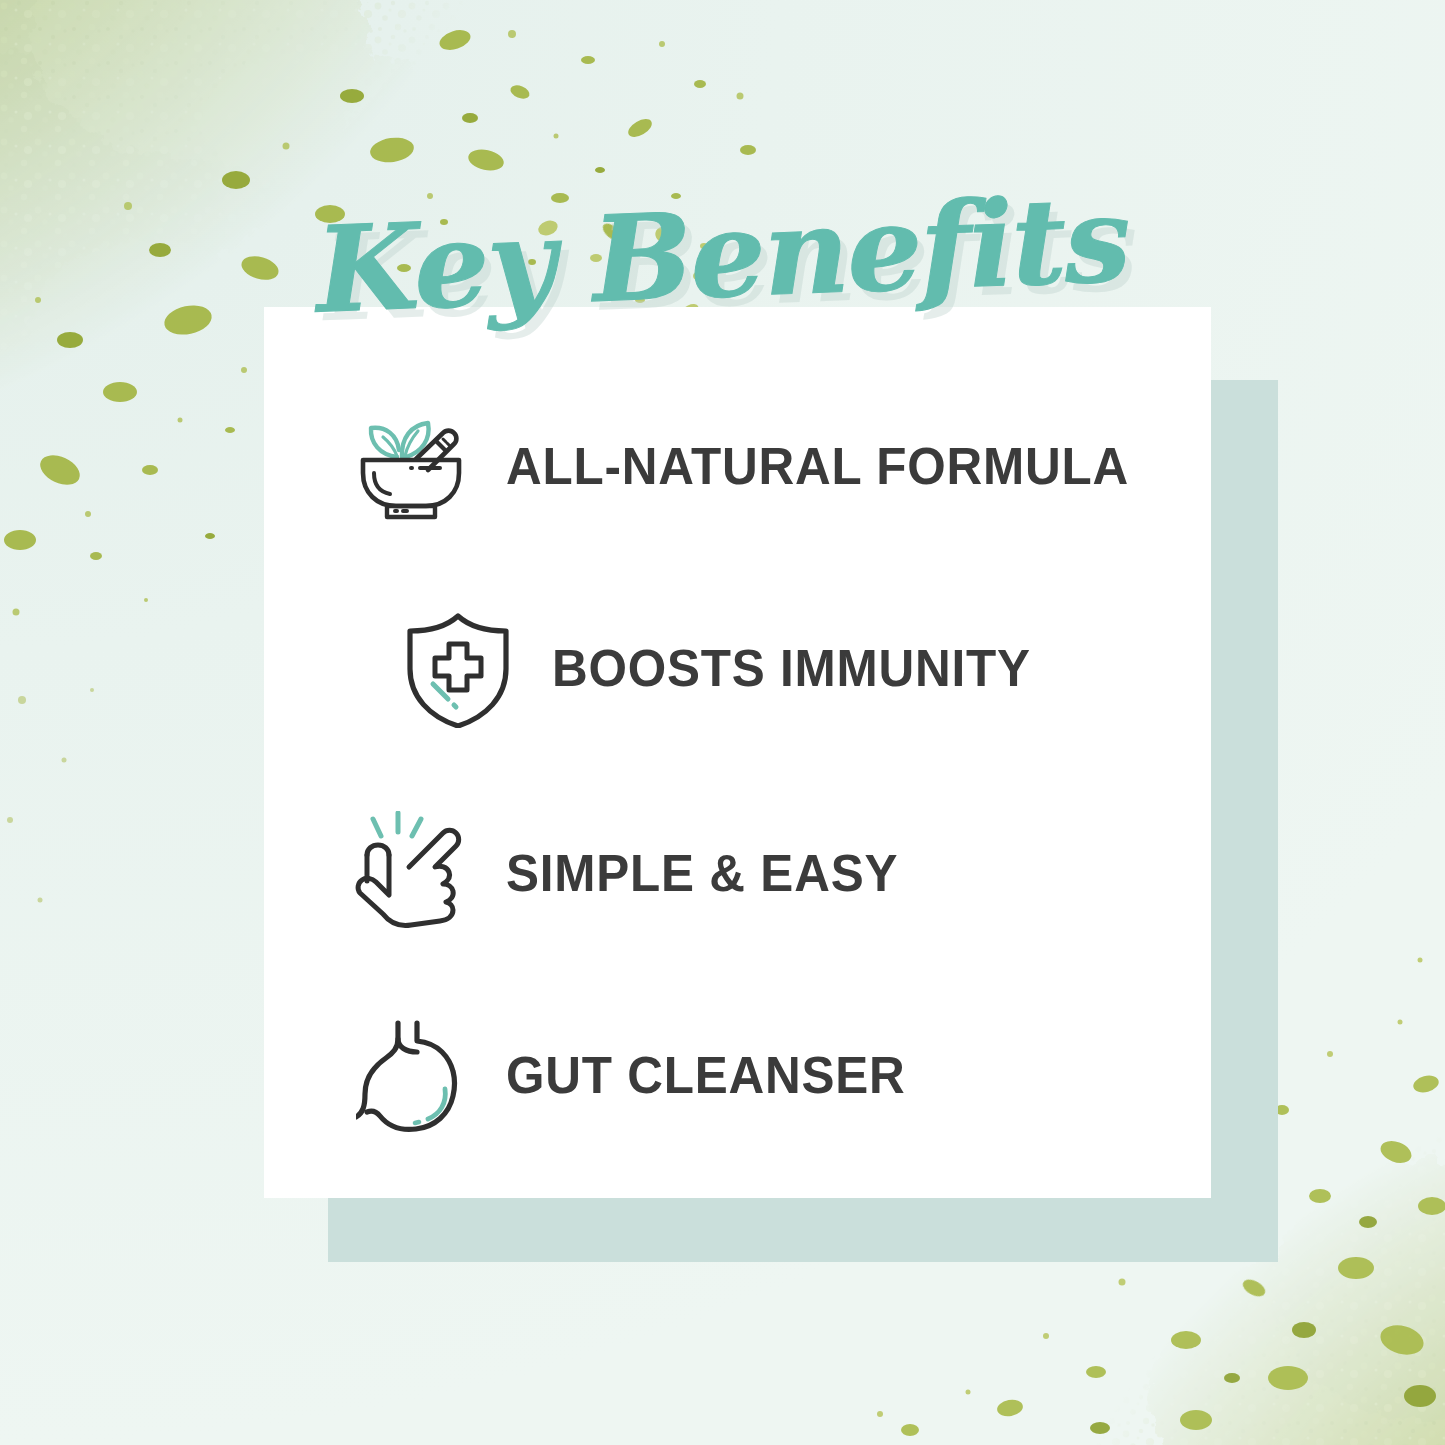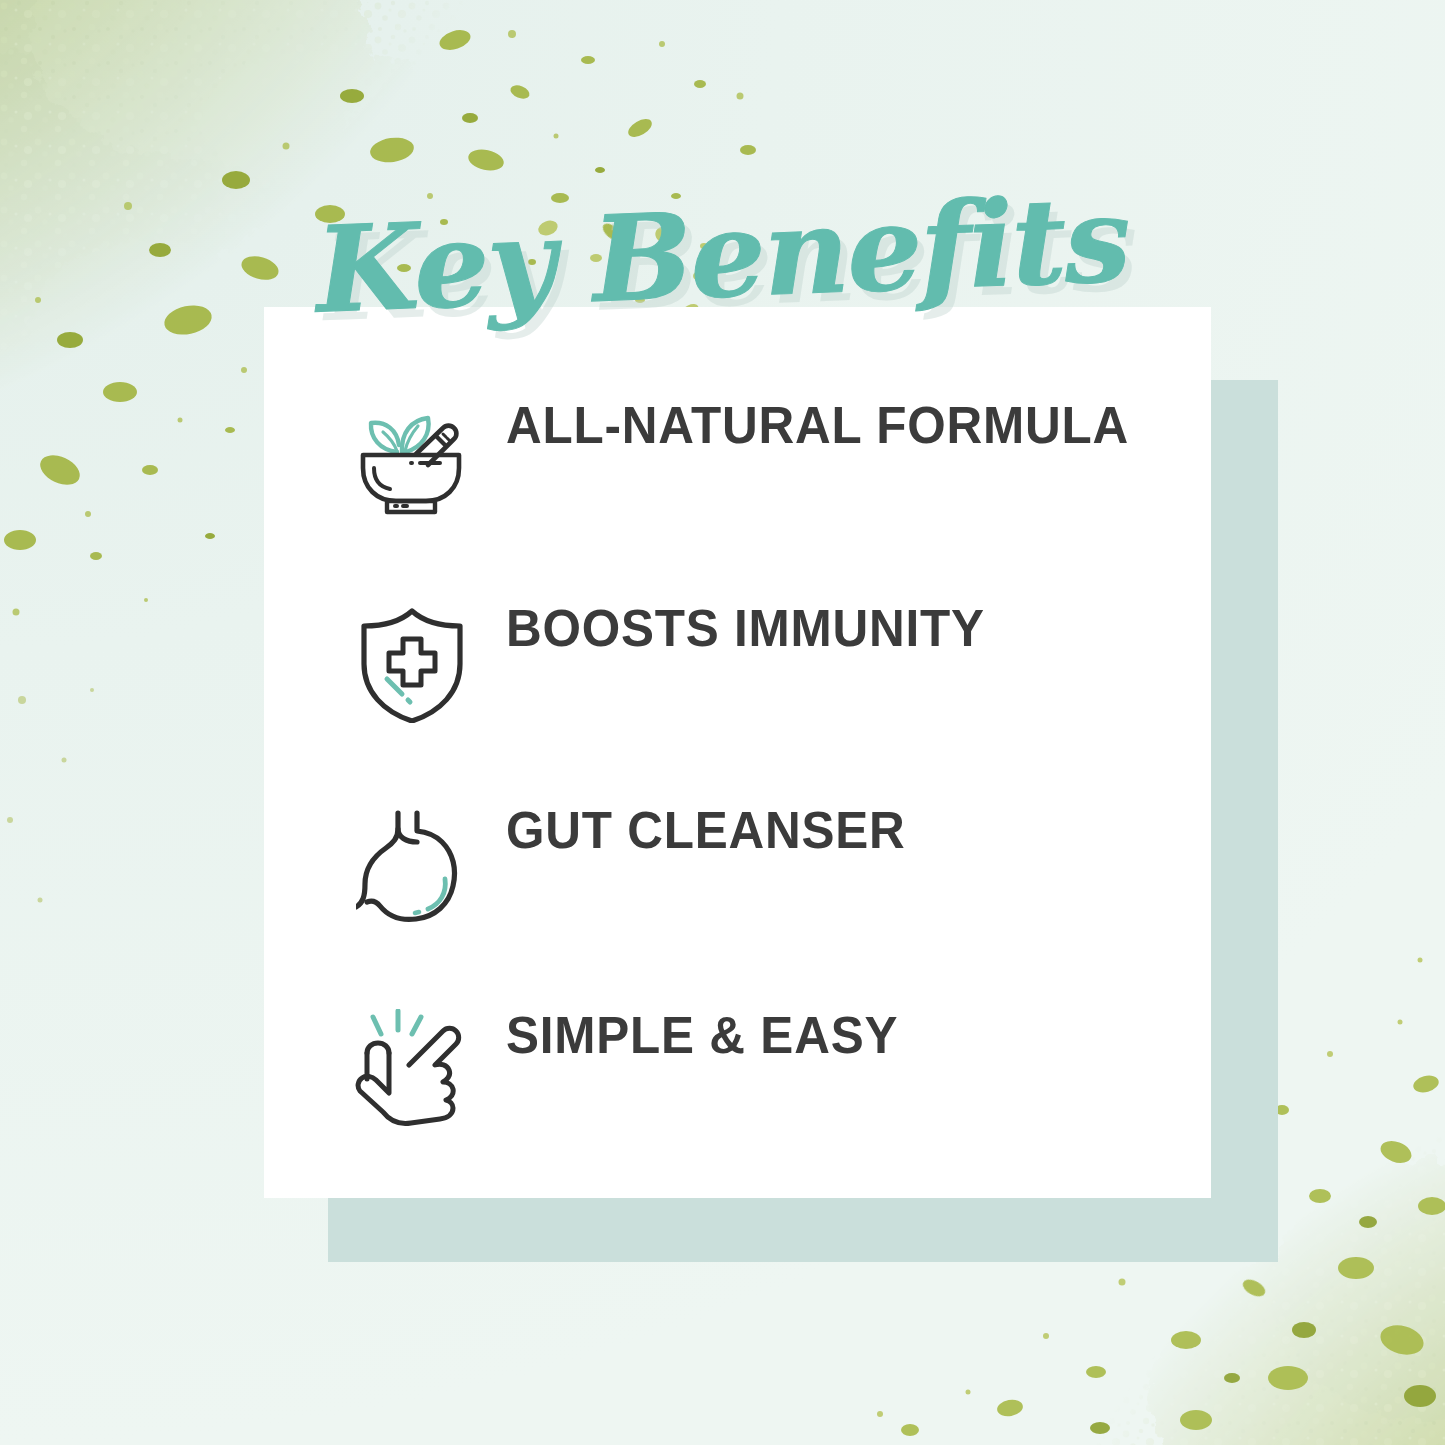--- a/index.html
+++ b/index.html
@@ -89,20 +89,21 @@
     height: 760px;
     display: flex;
     flex-direction: column;
     justify-content: space-between;
     padding-top: 8px;
     box-sizing: border-box;
     z-index: 6;
   }
   .benefit-row {
     display: flex;
+    align-items: center;
     height: 140px;
   }
   .benefit-icon {
     width: 160px;
     min-width: 160px;
     height: 130px;
     display: flex;
     align-items: center;
     justify-content: center;
     margin-left: 68px;
@@ -118,21 +119,21 @@
     color: #3b3b3b;
     margin-left: 14px;
     white-space: nowrap;
     transform: scaleX(0.97);
     transform-origin: left center;
   }
 
   
   .row-1 { margin-top: 2px; }
   .row-2 { margin-top: -2px; }
-  .row-3 { margin-top: -2px; }
+  .row-3 { margin-top: -2px; margin-left: 46px; }
   .row-4 { margin-top: -2px; }
   .row-5 { margin-top: 0px; }
 </style>
 </head>
 <body>
 
 <div id="poster">
 
   <div class="bg-wash"></div>
 
@@ -364,43 +365,43 @@
         <svg width="112" height="118" viewBox="0 0 112 118" fill="none" xmlns="http://www.w3.org/2000/svg">
           <path d="M56 6c12 11 29 15 48 15v38c0 28-20 48-48 57C28 107 8 87 8 59V21c19 0 36-4 48-15z" stroke="#2f2f2f" stroke-width="5.2" stroke-linejoin="round"></path>
           <path d="M47 34h18v14h14v18H65v14H47V66H33V48h14V34z" stroke="#2f2f2f" stroke-width="5" stroke-linejoin="round"></path>
           <path d="M31 74l15 15" stroke="#6dbfb0" stroke-width="5" stroke-linecap="round"></path>
           <path d="M52 95l2 2" stroke="#6dbfb0" stroke-width="5" stroke-linecap="round"></path>
         </svg>
       </span>
       <span class="benefit-label">BOOSTS IMMUNITY</span>
     </div>
 
+    <div class="benefit-row row-5">
+      <span class="benefit-icon">
+        <svg width="122" height="124" viewBox="0 0 122 124" fill="none" xmlns="http://www.w3.org/2000/svg">
+
+          <path d="M22 8l8 17" stroke="#6dbfb0" stroke-width="5" stroke-linecap="round"></path>
+          <path d="M47 2v19" stroke="#6dbfb0" stroke-width="5" stroke-linecap="round"></path>
+          <path d="M70 8l-9 17" stroke="#6dbfb0" stroke-width="5" stroke-linecap="round"></path>
+
+          <path d="M58 56L92 22a9 9 0 0 1 13 13L84 56c6-2 12 0 14 5 2 5-1 9-6 12 5 0 9 3 10 7 1 5-2 9-7 11 4 1 7 4 7 8 0 6-5 10-13 11l-29 4c-12 2-21-2-28-11L9 82a9 9 0 0 1 2-13c4-3 10-2 14 2l13 13V44" stroke="#2f2f2f" stroke-width="5" stroke-linejoin="round" stroke-linecap="round"></path>
+          <path d="M38 44c0-6-5-10-11-10s-11 4-11 10" stroke="#2f2f2f" stroke-width="5" stroke-linecap="round" stroke-linejoin="round"></path>
+          <path d="M16 44v26" stroke="#2f2f2f" stroke-width="5" stroke-linecap="round"></path>
+        </svg>
+      </span>
+      <span class="benefit-label">SIMPLE &amp; EASY</span>
+    </div>
+
     <div class="benefit-row row-4">
       <span class="benefit-icon">
         <svg width="112" height="118" viewBox="0 0 112 118" fill="none" xmlns="http://www.w3.org/2000/svg">
           <path d="M42 6v16c0 9-5 14-12 19-13 9-21 20-21 36 0 12-2 19-9 23" stroke="#2f2f2f" stroke-width="5.2" stroke-linecap="round" stroke-linejoin="round"></path>
           <path d="M61 6v18c10 1 18 4 25 11 11 11 15 27 11 44-4 18-18 31-37 33-16 2-28-3-36-13-4-5-8-6-13-4" stroke="#2f2f2f" stroke-width="5.2" stroke-linecap="round" stroke-linejoin="round"></path>
           <path d="M42 22c0 8 8 13 19 13" stroke="#2f2f2f" stroke-width="5.2" stroke-linecap="round"></path>
           <path d="M89 72c2 14-5 25-17 30" stroke="#6dbfb0" stroke-width="4.8" stroke-linecap="round"></path>
           <path d="M63 105l-4 1" stroke="#6dbfb0" stroke-width="4.6" stroke-linecap="round"></path>
         </svg>
       </span>
       <span class="benefit-label">GUT CLEANSER</span>
     </div>
 
-    <div class="benefit-row row-5">
-      <span class="benefit-icon">
-        <svg width="122" height="124" viewBox="0 0 122 124" fill="none" xmlns="http://www.w3.org/2000/svg">
-
-          <path d="M22 8l8 17" stroke="#6dbfb0" stroke-width="5" stroke-linecap="round"></path>
-          <path d="M47 2v19" stroke="#6dbfb0" stroke-width="5" stroke-linecap="round"></path>
-          <path d="M70 8l-9 17" stroke="#6dbfb0" stroke-width="5" stroke-linecap="round"></path>
-
-          <path d="M58 56L92 22a9 9 0 0 1 13 13L84 56c6-2 12 0 14 5 2 5-1 9-6 12 5 0 9 3 10 7 1 5-2 9-7 11 4 1 7 4 7 8 0 6-5 10-13 11l-29 4c-12 2-21-2-28-11L9 82a9 9 0 0 1 2-13c4-3 10-2 14 2l13 13V44" stroke="#2f2f2f" stroke-width="5" stroke-linejoin="round" stroke-linecap="round"></path>
-          <path d="M38 44c0-6-5-10-11-10s-11 4-11 10" stroke="#2f2f2f" stroke-width="5" stroke-linecap="round" stroke-linejoin="round"></path>
-          <path d="M16 44v26" stroke="#2f2f2f" stroke-width="5" stroke-linecap="round"></path>
-        </svg>
-      </span>
-      <span class="benefit-label">SIMPLE &amp; EASY</span>
-    </div>
-
   </div>
 </div>
 
 </body></html>

